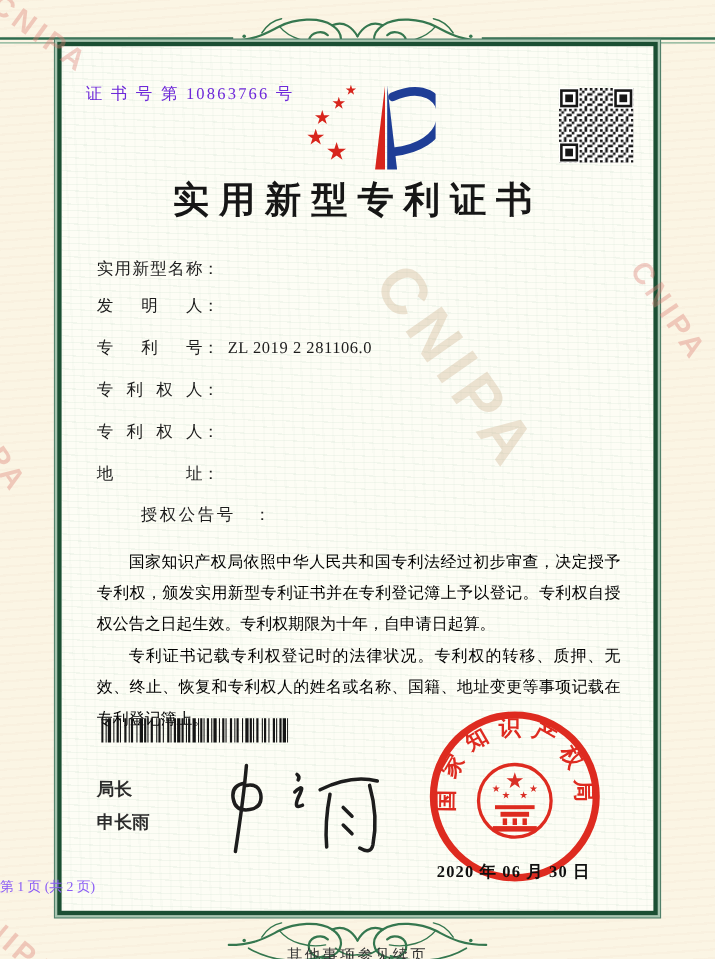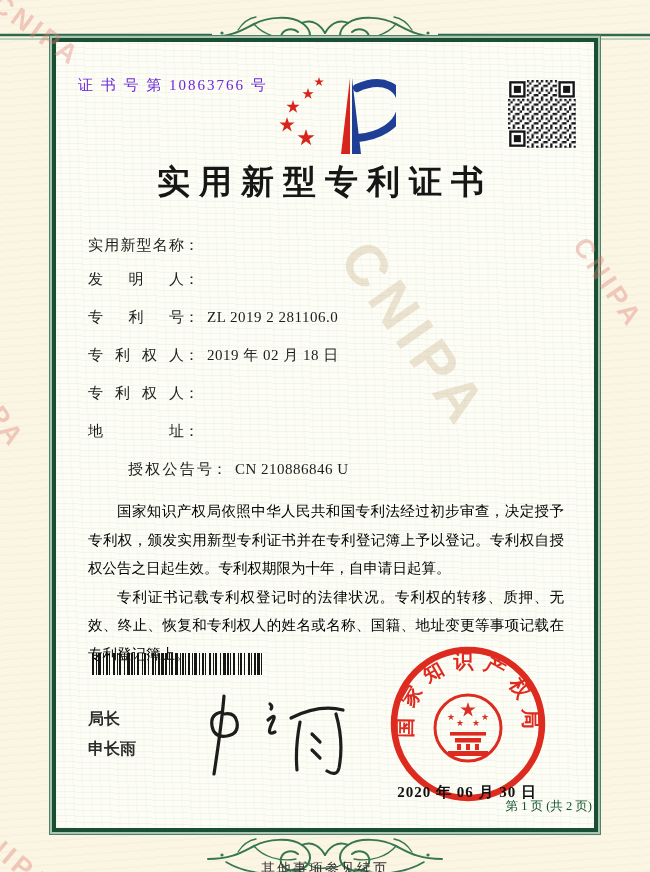--- a/index.html
+++ b/index.html
@@ -46,38 +46,38 @@
   .title { left:0; top:160px; width:650px; text-align:center;
     font-size:33px; font-weight:700; letter-spacing:9px; color:#161616; }
 
   .fields { left:88px; top:234px; width:478px; font-size:15px; }
   .frow { display:flex; align-items:baseline; margin-bottom:15px; line-height:23px; }
   .frow.gap-big { margin-bottom:11px; }
   .flabel { display:inline-block; width:96px; text-align:justify; text-align-last:justify; }
   .fcolon { margin-right:8px; }
   .fvalue { letter-spacing:0.5px; }
   .frow-double { display:flex; }
-  .fpair2 { margin-left:40px; display:flex; align-items:baseline; }
+  .fpair2 { margin-left:40px; display:flex; align-items:baseline;gap:19px; }
   .fpair2 .flabel { width:84px; }
 
   .paras { left:88px; top:497px; width:476px; font-size:14.5px;
     line-height:28.5px; text-align:justify; color:#000000; }
   .paras p { text-indent:2em; }
 
   .barcode { left:92px; top:652px; }
 
   .signblock { left:88px; top:704px; font-family:Liberation Serif, serif;
     font-weight:700; font-size:16px; color:#2c2c2c; line-height:30px; }
   .signature-svg { left:188px; top:690px; }
 
   .seal { left:388px; top:644px; opacity:0.95; }
   .seal-date { left:382px; top:783px; width:170px; text-align:center;
     font-size:15px; font-weight:700; color:#101010; letter-spacing:1px; }
 
-  .pageno { left:0; top:798px; width:592px; text-align:right; font-size:12.5px; color:#14532d; }
+  .pageno { left:0; top:798px; width:592px; text-align:left; font-size:12.5px; color:#8b5cf6; }
   .footnote { left:0; top:840px; width:650px; text-align:center; font-size:14px; color:#333; letter-spacing:2px;margin-top:20px; }
 </style>
 </head>
 <body>
 
 <svg class="abs ornament orn-top" width="650" height="58" viewBox="0 0 650 58">
   <line x1="0" y1="29" x2="212" y2="29" stroke="#2e6b4e" stroke-width="2.4"></line>
   <line x1="0" y1="33" x2="212" y2="33" stroke="#7fae92" stroke-width="1"></line>
   <line x1="438" y1="29" x2="650" y2="29" stroke="#2e6b4e" stroke-width="2.4"></line>
   <line x1="438" y1="33" x2="650" y2="33" stroke="#7fae92" stroke-width="1"></line>
@@ -162,35 +162,33 @@
       <span class="fcolon">：</span>
   </div>
   <div class="frow">
     <span class="flabel">专利号</span>
       <span class="fcolon">：</span>
     <span class="fvalue">ZL 2019 2 281106.0</span>
   </div>
   <div class="frow">
     <span class="flabel">专利权人</span>
       <span class="fcolon">：</span>
-    <span class="fvalue">2019 年 02 月 18 日</span>
   </div>
   <div class="frow">
     <span class="flabel">专利权人</span>
       <span class="fcolon">：</span>
   </div>
   <div class="frow">
     <span class="flabel">地址</span>
       <span class="fcolon">：</span>
   </div>
   <div class="frow frow-double">
     <span class="fpair2">
       <span class="flabel">授权公告号</span>
         <span class="fcolon">：</span>
-      <span class="fvalue">CN 210886846 U</span>
     </span>
   </div>
 </div>
 
 <div class="abs paras">
   <p>国家知识产权局依照中华人民共和国专利法经过初步审查，决定授予专利权，颁发实用新型专利证书并在专利登记簿上予以登记。专利权自授权公告之日起生效。专利权期限为十年，自申请日起算。</p>
   <p>专利证书记载专利权登记时的法律状况。专利权的转移、质押、无效、终止、恢复和专利权人的姓名或名称、国籍、地址变更等事项记载在专利登记簿上。</p>
 </div>
 
 <svg class="abs barcode" width="170" height="24" viewBox="0 0 170 24">

